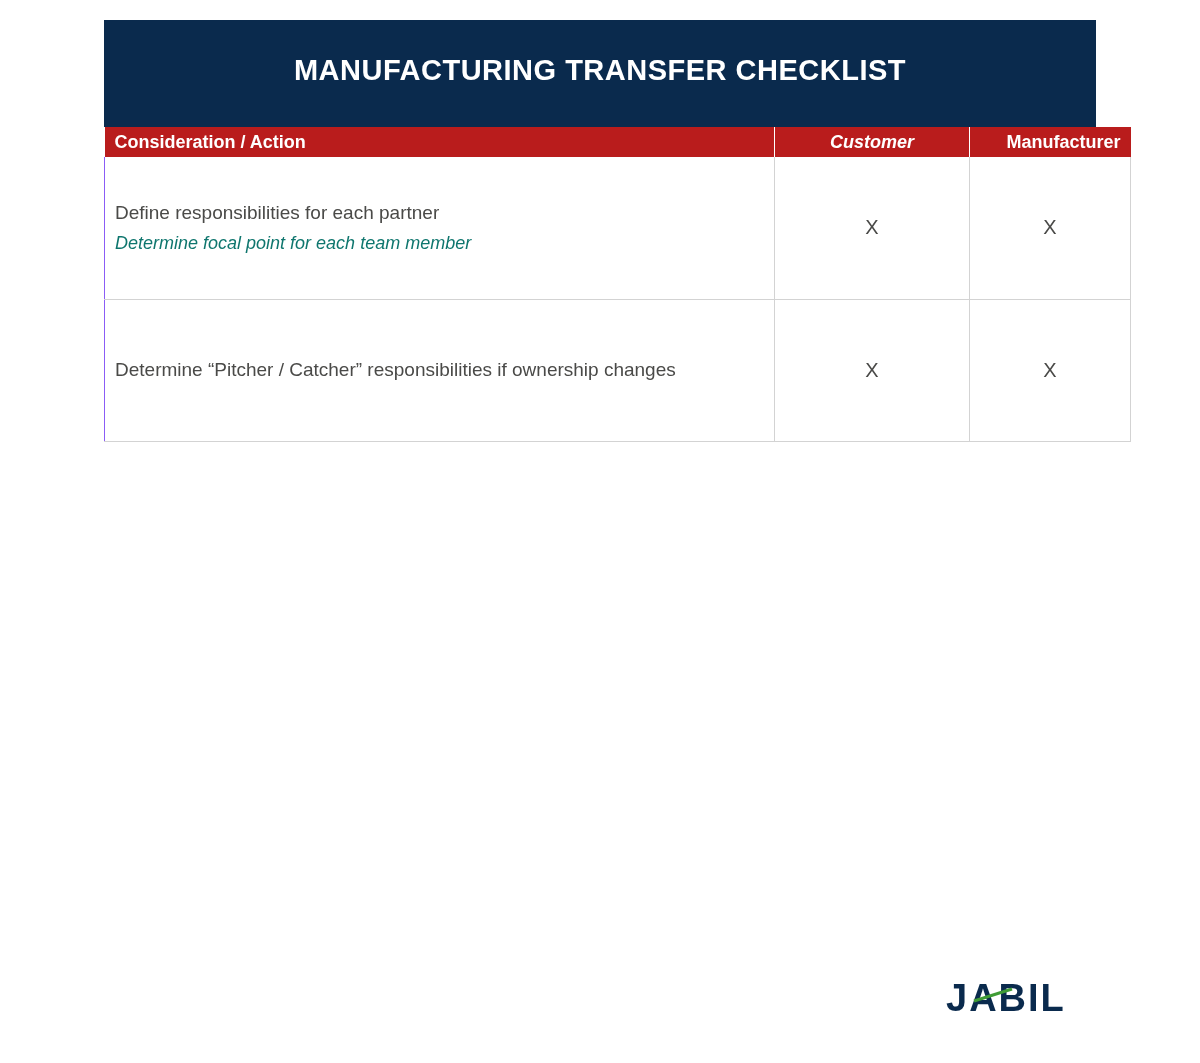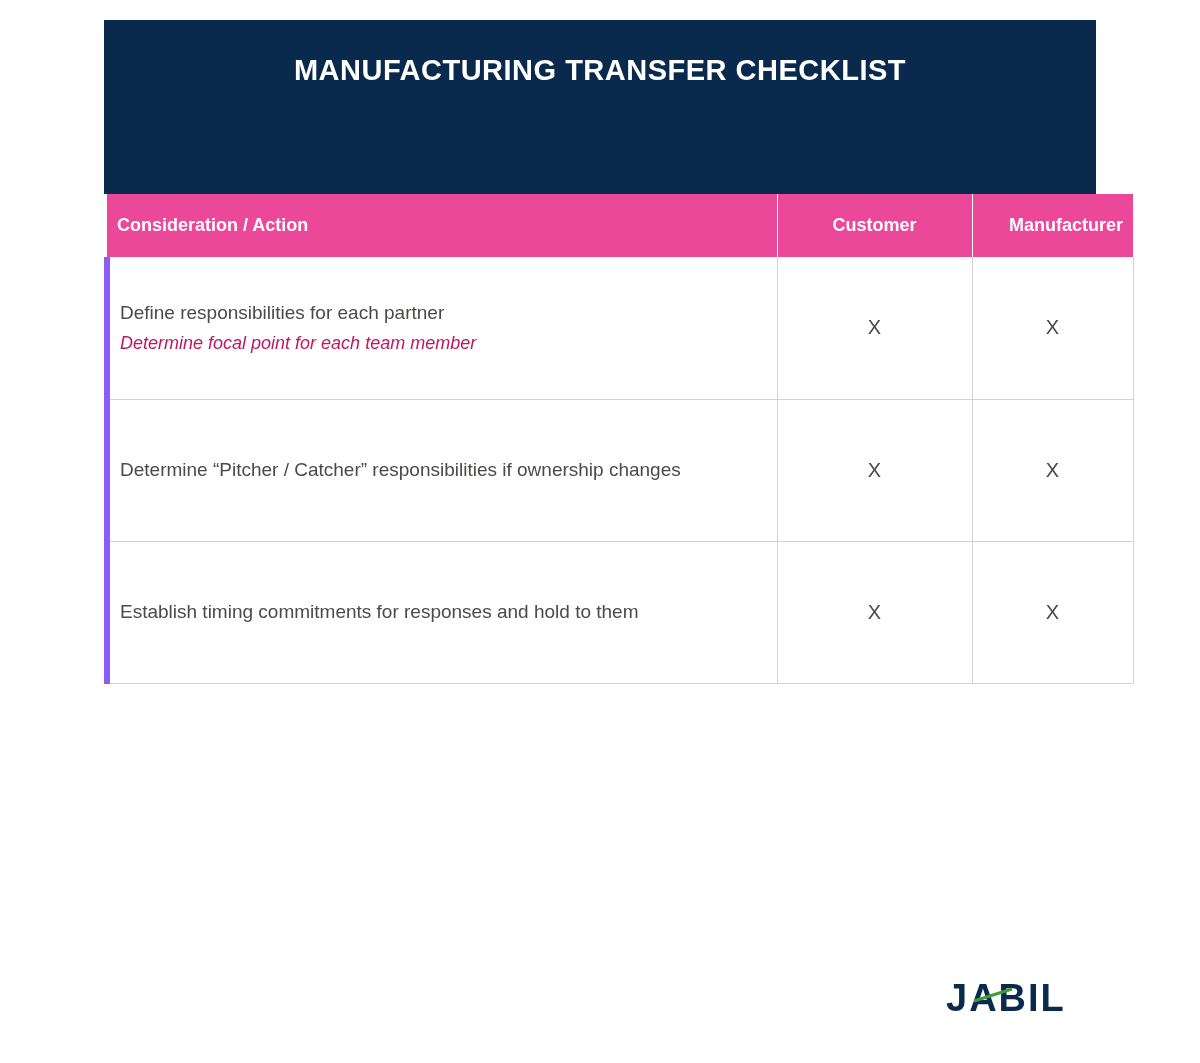--- a/index.html
+++ b/index.html
@@ -21,21 +21,21 @@
     top: 20px;
     width: 992px;
   }
 
   
   .banner {
     background: #0a2a4d;
     padding: 26px 20px 24px 20px;
     text-align: center;
     box-sizing: border-box;
-    height: 174px;
+    height: 107px;
   }
   .banner-title {
     color: #ffffff;
     font-size: 29px;
     font-weight: bold;
     letter-spacing: 0.5px;
     line-height: 1.15;
     margin: 8px 0 0 0;
   }
   .banner-subtitle {
@@ -47,75 +47,76 @@
     margin: 4px 0 0 0;
   }
 
   
   table.checklist {
     border-collapse: collapse;
     width: 992px;
     table-layout: fixed;
   }
   table.checklist thead th {
-    background: #ec4899;
+    background: #b91c1c;
     color: #ffffff;
     font-size: 18px;
     font-weight: bold;
-    padding: 21px 10px;
+    padding: 4px 10px;
     height: 30px;
     box-sizing: border-box;
     border-right: 1px solid #ffffff;
     margin-top: 16px;
   }
   table.checklist thead th:last-child {
     border-right: none;
     text-align: right;
   }
   th.col-action {
     text-align: left;
     padding-left: 10px;
     width: 670px;
   }
   th.col-customer {
     text-align: center;
     width: 195px;
+    font-style: italic;
   }
   th.col-manufacturer {
     text-align: center;
     width: 161px;
   }
 
   table.checklist tbody td {
     border-bottom: 1px solid #d3d3d3;
     border-right: 1px solid #d3d3d3;
     vertical-align: middle;
     box-sizing: border-box;
   }
   table.checklist tbody tr td:last-child {
     border-right: 1px solid #d3d3d3;
   }
   table.checklist tbody tr td:first-child {
-    border-left: 6px solid #8b5cf6;
+    border-left: 1px solid #8b5cf6;
   }
 
   td.action {
     padding: 14px 18px 14px 10px;
     height: 142px;
     color: #4a4a48;
     font-size: 19px;
     line-height: 1.45;
   }
   td.action .main {
     display: block;
   }
   td.action .sub {
     display: block;
     font-style: italic;
-    color: #be185d;
+    color: #0f766e;
     font-size: 18px;
     margin-top: 4px;
   }
   td.mark {
     text-align: center;
     color: #4a4a48;
     font-size: 20px;
   }
 
   
@@ -159,27 +160,20 @@
       </tr>
 
       <tr>
         <td class="action">
           <span class="main">Determine “Pitcher / Catcher” responsibilities if ownership changes</span>
         </td>
         <td class="mark">X</td>
         <td class="mark">X</td>
       </tr>
 
-      <tr>
-        <td class="action">
-          <span class="main">Establish timing commitments for responses and hold to them</span>
-        </td>
-        <td class="mark">X</td>
-        <td class="mark">X</td>
-      </tr>
 
 
 
     </tbody>
   </table>
 </div>
 
 <div class="logo-wrap">
   <svg class="logo-svg" width="150" height="42" viewBox="0 0 150 42" xmlns="http://www.w3.org/2000/svg">
     <text x="0" y="32" font-family="Liberation Sans, sans-serif" font-size="38" font-weight="bold" fill="#0a2a4d" letter-spacing="2">JABIL</text>

